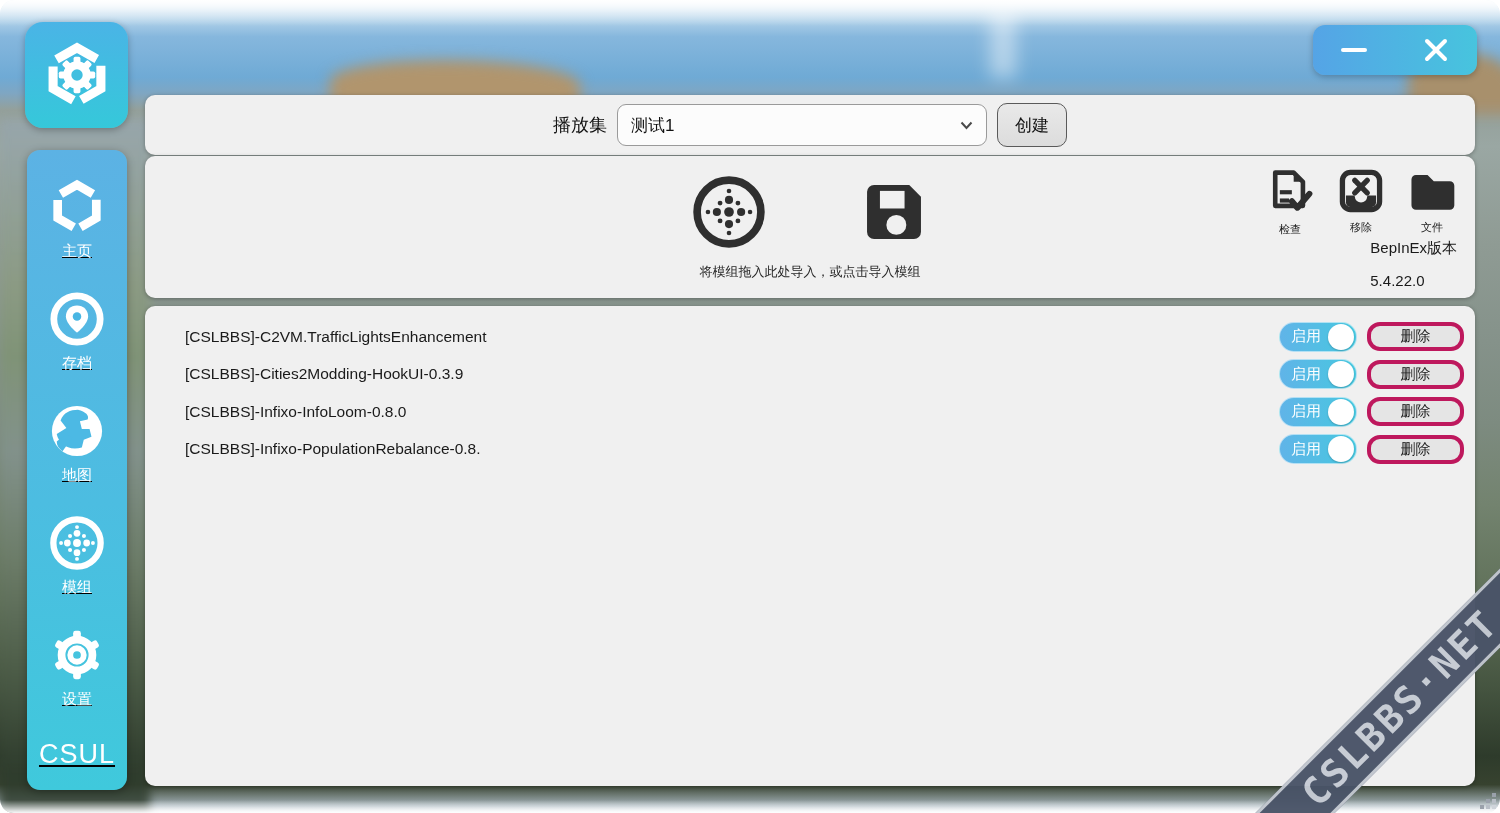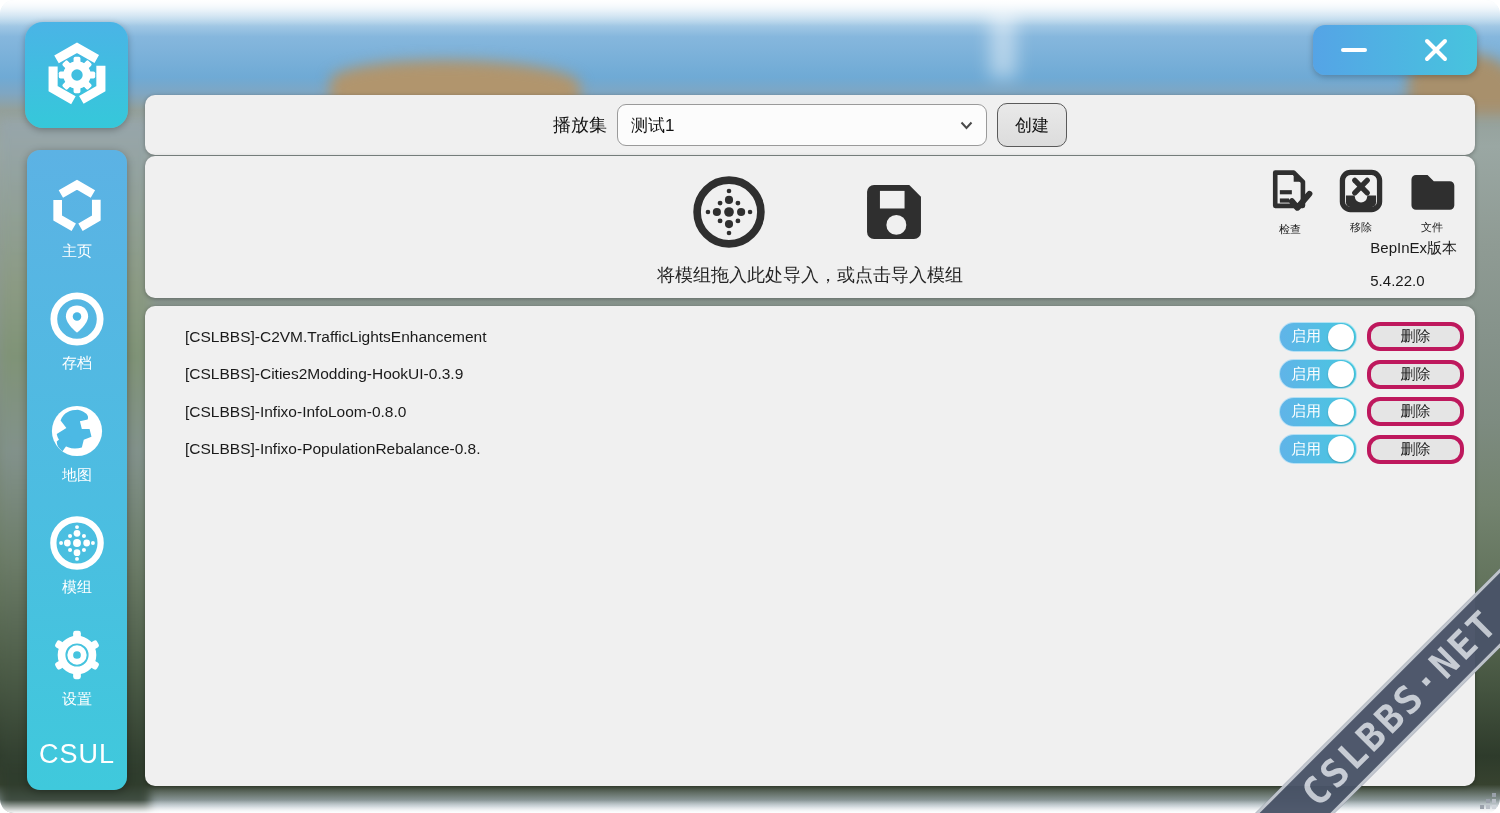--- a/index.html
+++ b/index.html
@@ -27,21 +27,21 @@
 
   
   .logo-tile{position:absolute;left:25px;top:22px;width:103px;height:106px;border-radius:18px;
       background:linear-gradient(180deg,#4ab4e6,#35c8da);box-shadow:0 2px 7px rgba(0,0,0,.28);
       display:flex;align-items:center;justify-content:center;cursor:pointer;}
 
   
   .sidebar{position:absolute;left:27px;top:150px;width:100px;height:640px;border-radius:13px;
       background:linear-gradient(180deg,#5cb2e4 0%,#4cbde1 55%,#3fc9dc 100%);
       box-shadow:0 2px 8px rgba(0,0,0,.3);display:flex;flex-direction:column;align-items:center;
-      padding-top:14px;}
+      padding-top:14px;text-decoration:underline;}
   .side-item{width:100%;height:112px;display:flex;flex-direction:column;align-items:center;
       justify-content:center;gap:7px;cursor:pointer;color:#fff;}
   .side-item .lbl{font-size:15px;color:#fff;}
   .brand{margin-top:auto;margin-bottom:20px;font-size:27px;color:#fff;letter-spacing:1px;}
 
   
   .win-controls{position:absolute;left:1313px;top:25px;width:164px;height:50px;border-radius:12px;
       background:linear-gradient(90deg,#55a4e6,#47c4de);box-shadow:0 2px 6px rgba(0,0,0,.25);
       display:flex;}
   .win-btn{flex:1;display:flex;align-items:center;justify-content:center;background:none;border:none;cursor:pointer;}
@@ -58,21 +58,21 @@
   .create-btn{width:70px;height:44px;border-radius:10px;border:1.5px solid #5a5a5a;
       background:linear-gradient(#e9e9e9,#dcdcdc);font-size:17px;color:#111;cursor:pointer;
       font-family:"Liberation Sans",sans-serif;}
 
   
   .import-panel{position:absolute;left:145px;top:156px;width:1330px;height:142px;background:#f0f0f0;
       border-radius:10px;box-shadow:0 1px 4px rgba(0,0,0,.3);}
   .drop-zone{position:absolute;left:50%;transform:translateX(-50%);top:8px;width:720px;
       display:flex;flex-direction:column;align-items:center;cursor:pointer;}
   .drop-icons{display:flex;align-items:center;gap:94px;height:96px;}
-  .drop-text{font-size:18px;color:#262626;margin-top:3px;}
+  .drop-text{font-size:13px;color:#262626;margin-top:3px;}
   .side-actions{position:absolute;right:14px;top:12px;width:200px;display:flex;justify-content:space-between;}
   .action{width:58px;display:flex;flex-direction:column;align-items:center;gap:6px;cursor:pointer;}
   .action .lbl{font-size:11px;color:#1a1a1a;}
   .bepinex{position:absolute;right:18px;bottom:9px;font-size:15px;color:#1a1a1a;display:flex;gap:14px;flex-direction:column;}
 
   
   .list-panel{position:absolute;left:145px;top:306px;width:1330px;height:480px;background:#f0f0f0;
       border-radius:10px;box-shadow:0 1px 4px rgba(0,0,0,.3);padding-top:12px;}
   .mod-row{height:37.5px;display:flex;align-items:center;padding-left:40px;padding-right:11px;}
   .mod-name{font-size:15.5px;color:#1a1a1a;width:305px;white-space:nowrap;overflow:hidden;}

